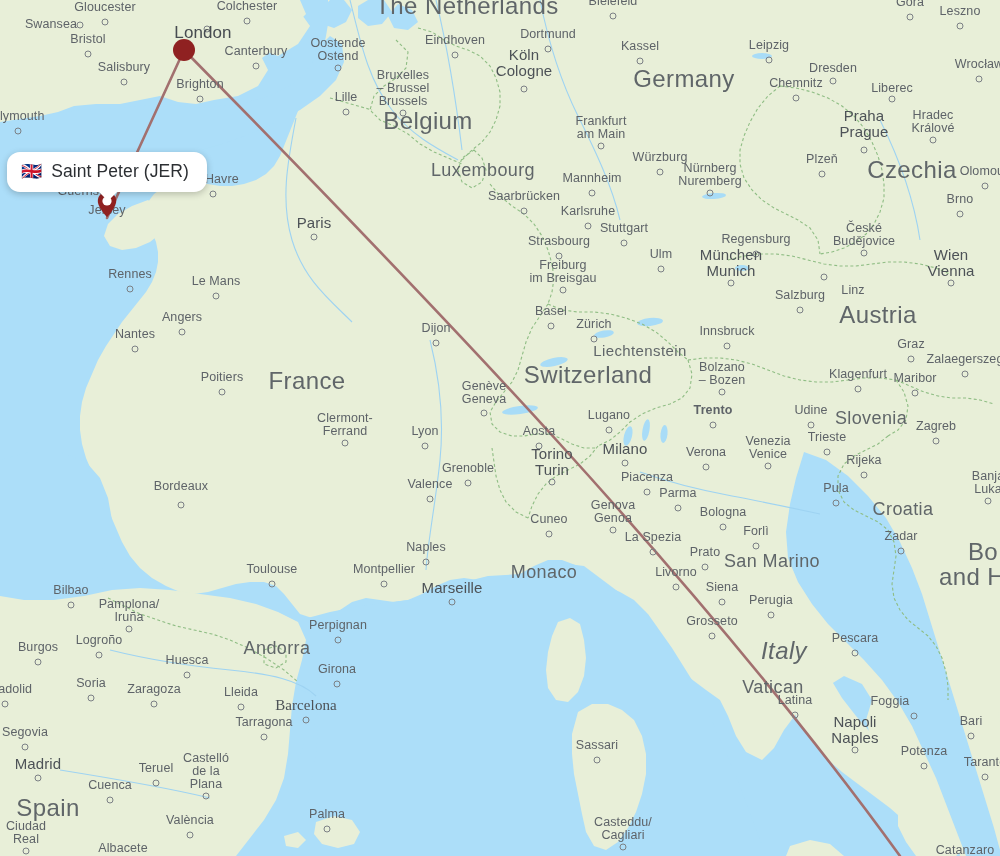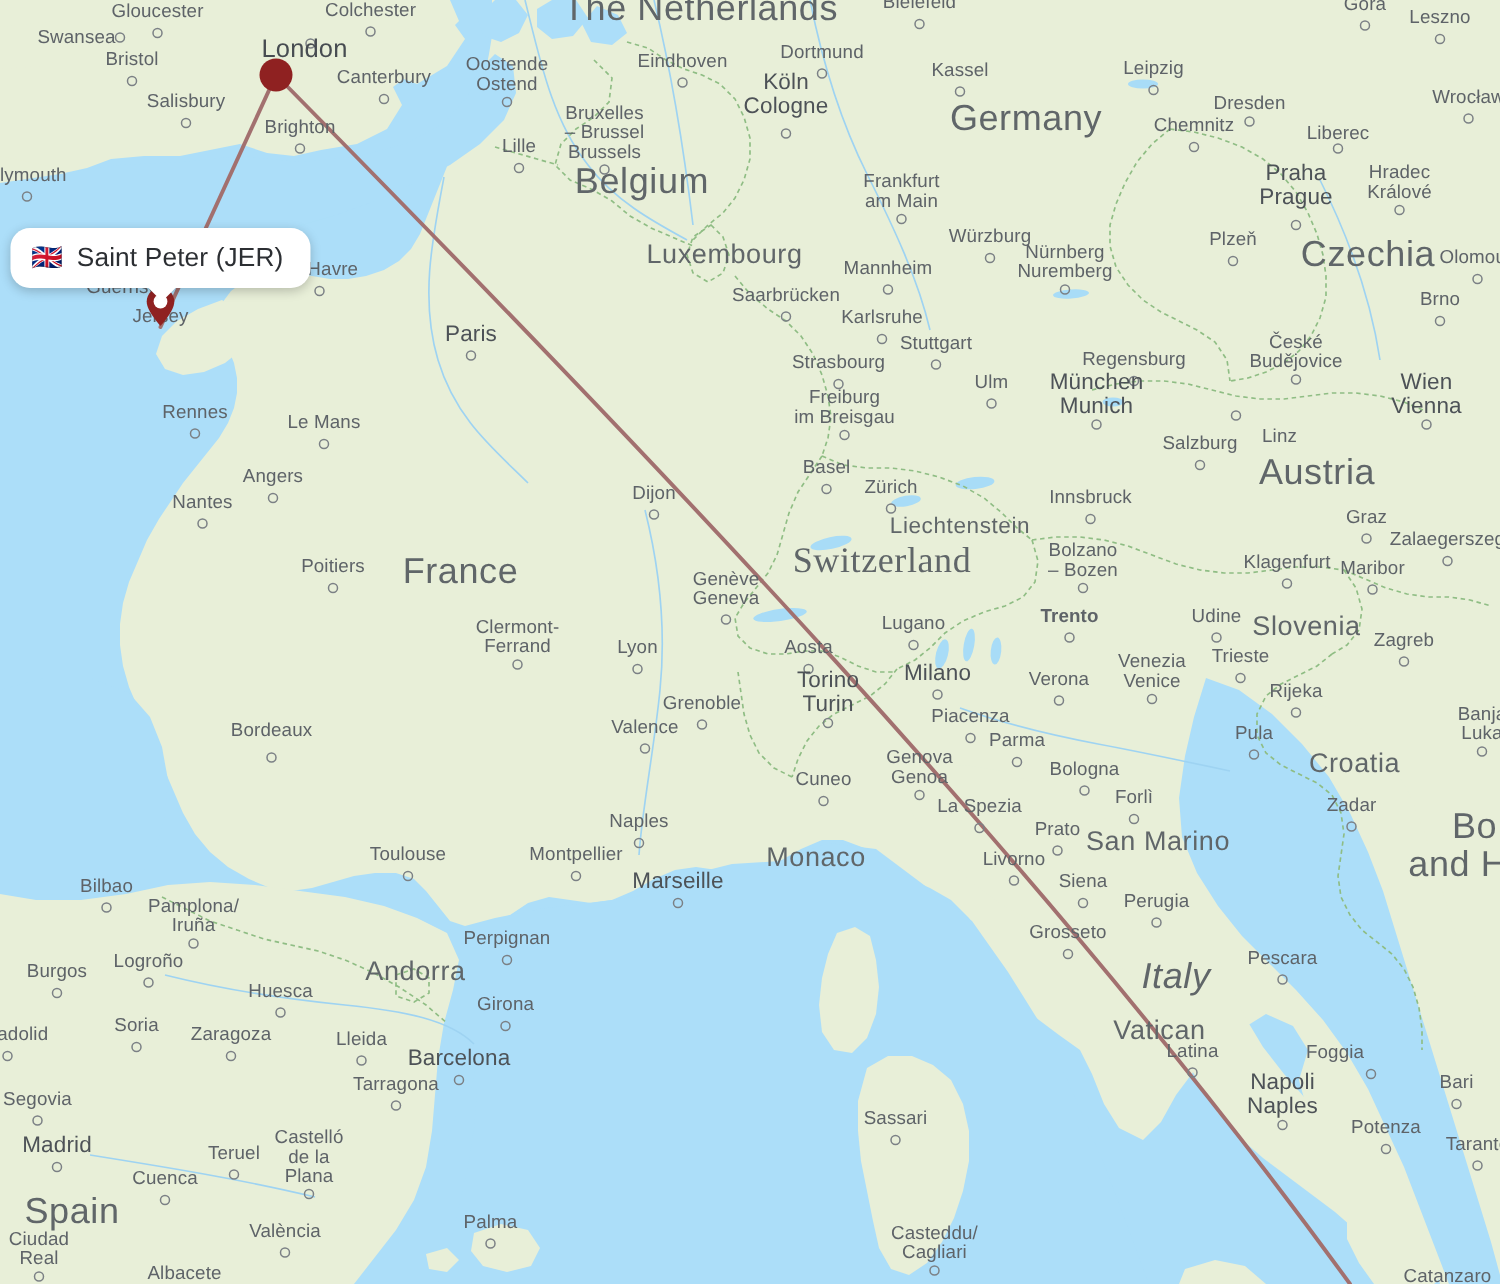--- a/index.html
+++ b/index.html
@@ -399,21 +399,21 @@
       <div class="dot" style="left: 623px; top: 847px;"></div>
     </div>
 
   <div id="labels">
       <div class="lbl country lg" style="left: 467px; top: 6px;">The Netherlands</div>
       <div class="lbl country lg" style="left: 428px; top: 121px;">Belgium</div>
       <div class="lbl country lg" style="left: 684px; top: 79px;">Germany</div>
       <div class="lbl country lg" style="left: 912px; top: 170px;">Czechia</div>
       <div class="lbl country md" style="left: 483px; top: 170px;">Luxembourg</div>
       <div class="lbl country sm" style="left: 640px; top: 351px;">Liechtenstein</div>
-      <div class="lbl country lg" style="left: 588px; top: 375px; font-family: Liberation Serif, serif;">Switzerland</div>
+      <div class="lbl country lg" style="left: 588px; top: 375px;">Switzerland</div>
       <div class="lbl country lg" style="left: 878px; top: 315px;">Austria</div>
       <div class="lbl country md" style="left: 871px; top: 418px;">Slovenia</div>
       <div class="lbl country md" style="left: 903px; top: 509px;">Croatia</div>
       <div class="lbl country lg" style="left: 983px; top: 564px;">Bo
 and Her</div>
       <div class="lbl country lg" style="left: 784px; top: 651px; font-style: italic;">Italy</div>
       <div class="lbl country lg" style="left: 307px; top: 381px;">France</div>
       <div class="lbl country md" style="left: 277px; top: 648px;">Andorra</div>
       <div class="lbl country lg" style="left: 48px; top: 808px;">Spain</div>
       <div class="lbl country md" style="left: 544px; top: 572px;">Monaco</div>
@@ -542,21 +542,21 @@
       <div class="lbl city " style="left: 712px; top: 622px;">Grosseto</div>
       <div class="lbl city " style="left: 855px; top: 639px;">Pescara</div>
       <div class="lbl city " style="left: 338px; top: 626px;">Perpignan</div>
       <div class="lbl city " style="left: 99px; top: 641px;">Logroño</div>
       <div class="lbl city " style="left: 38px; top: 648px;">Burgos</div>
       <div class="lbl city " style="left: 187px; top: 661px;">Huesca</div>
       <div class="lbl city " style="left: 337px; top: 670px;">Girona</div>
       <div class="lbl city " style="left: 91px; top: 684px;">Soria</div>
       <div class="lbl city " style="left: 154px; top: 690px;">Zaragoza</div>
       <div class="lbl city " style="left: 241px; top: 693px;">Lleida</div>
-      <div class="lbl city big" style="left: 306px; top: 706px;">Barcelona</div>
+      <div class="lbl city big" style="left: 306px; top: 706px; font-family: Liberation Serif, serif;">Barcelona</div>
       <div class="lbl city " style="left: 890px; top: 702px;">Foggia</div>
       <div class="lbl city " style="left: 971px; top: 722px;">Bari</div>
       <div class="lbl city " style="left: 795px; top: 701px;">Latina</div>
       <div class="lbl city big" style="left: 855px; top: 730px;">Napoli
 Naples</div>
       <div class="lbl city " style="left: 264px; top: 723px;">Tarragona</div>
       <div class="lbl city " style="left: 25px; top: 733px;">Segovia</div>
       <div class="lbl city " style="left: 924px; top: 752px;">Potenza</div>
       <div class="lbl city " style="left: 985px; top: 763px;">Taranto</div>
       <div class="lbl city " style="left: 5px; top: 690px;">Valladolid</div>

